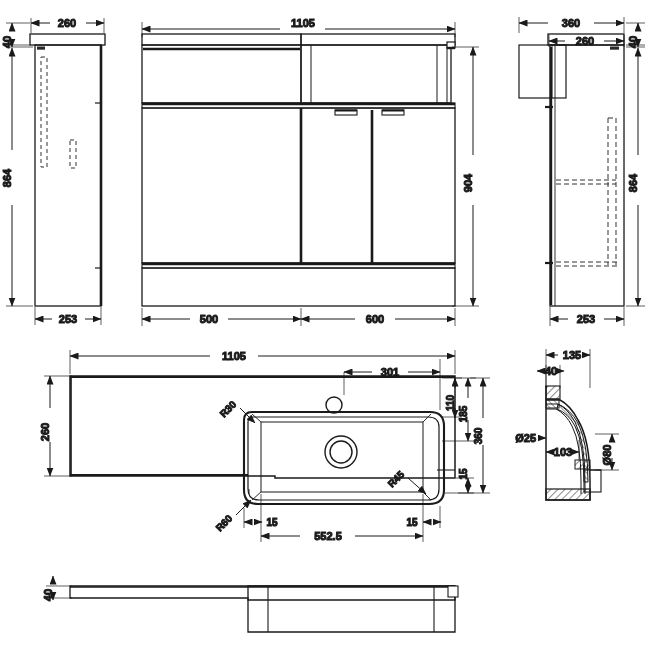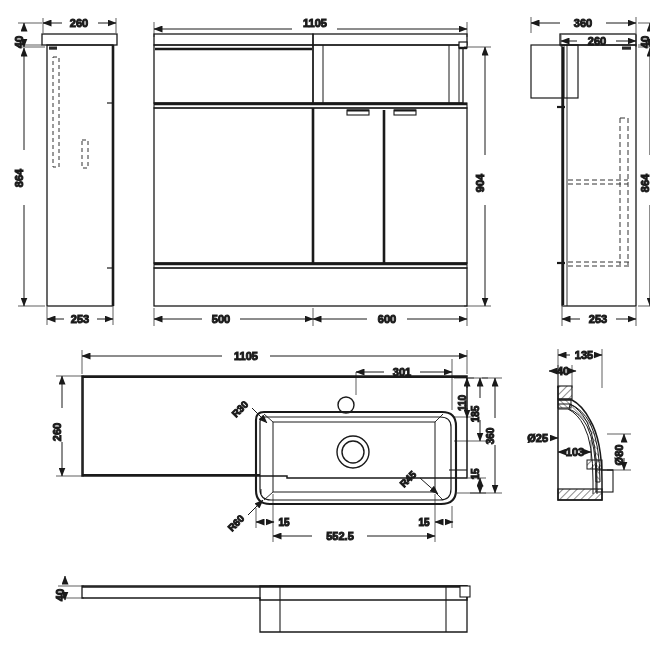--- a/index.html
+++ b/index.html
@@ -1,18 +1,18 @@
 <!DOCTYPE html>
 <html><head>
 <meta charset="utf-8">
 <style>
   html,body{margin:0;padding:0;background:#ffffff;}
   body{width:650px;height:650px;overflow:hidden;
        font-family:"Liberation Sans",sans-serif;}
-  #sheet{position:relative;width:529px;height:650px;padding-left:12px;}
+  #sheet{position:relative;width:529px;height:650px;}
   svg{display:block;}
   text{font-family:"Liberation Sans",sans-serif;font-weight:bold;fill:#1a1a1a;}
 </style>
 </head>
 <body>
 
 <div id="sheet">
 <svg width="650" height="650" viewBox="0 0 650 650">
 
   <defs>

